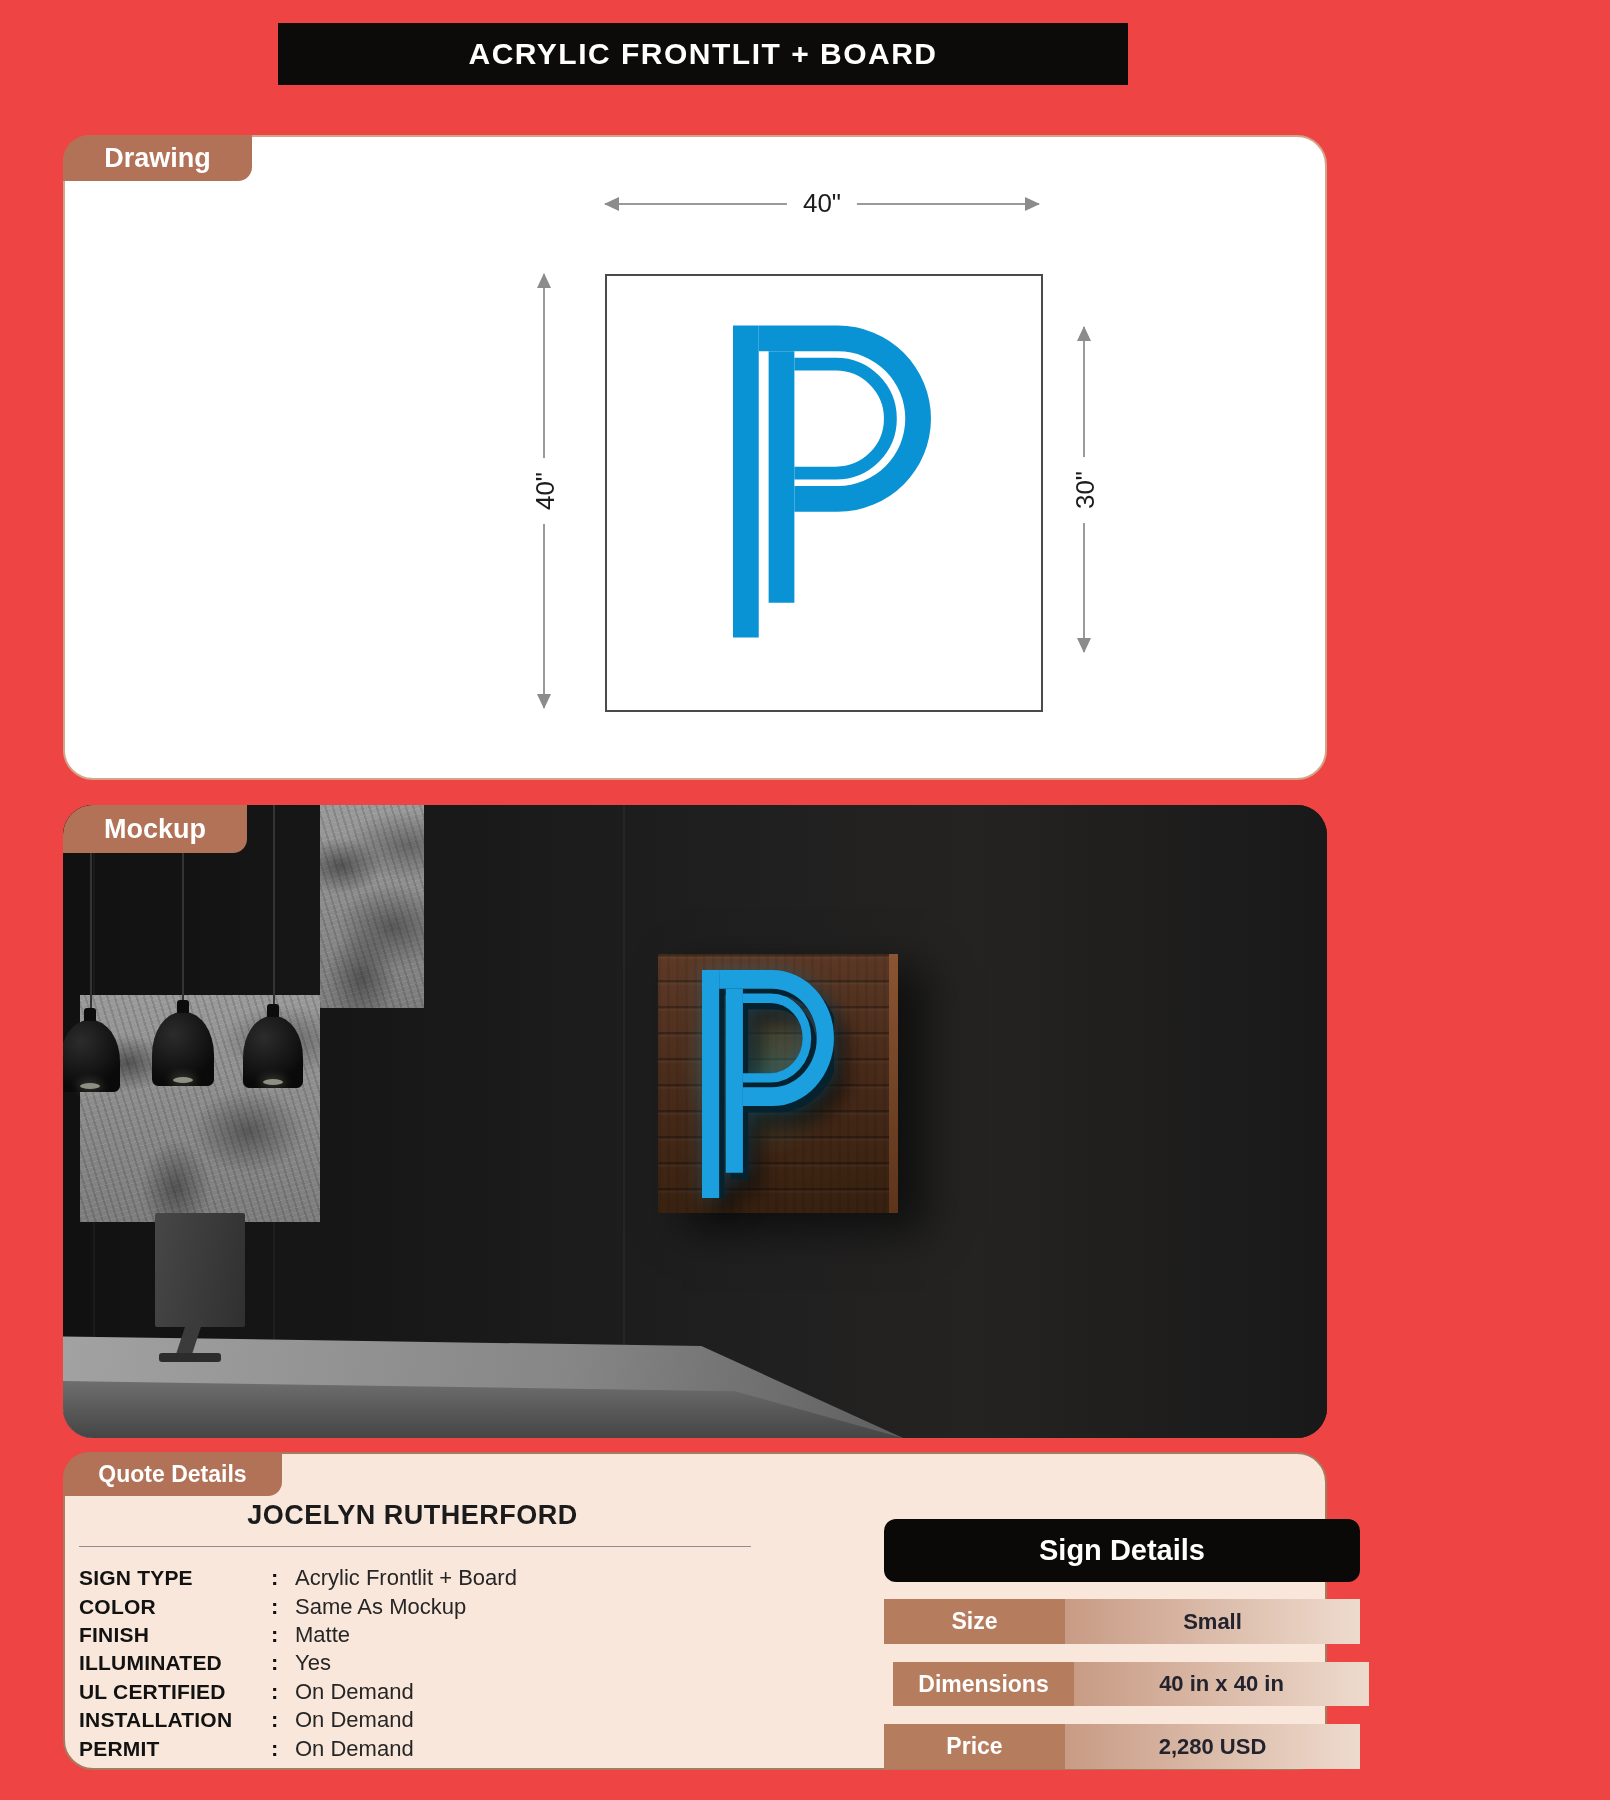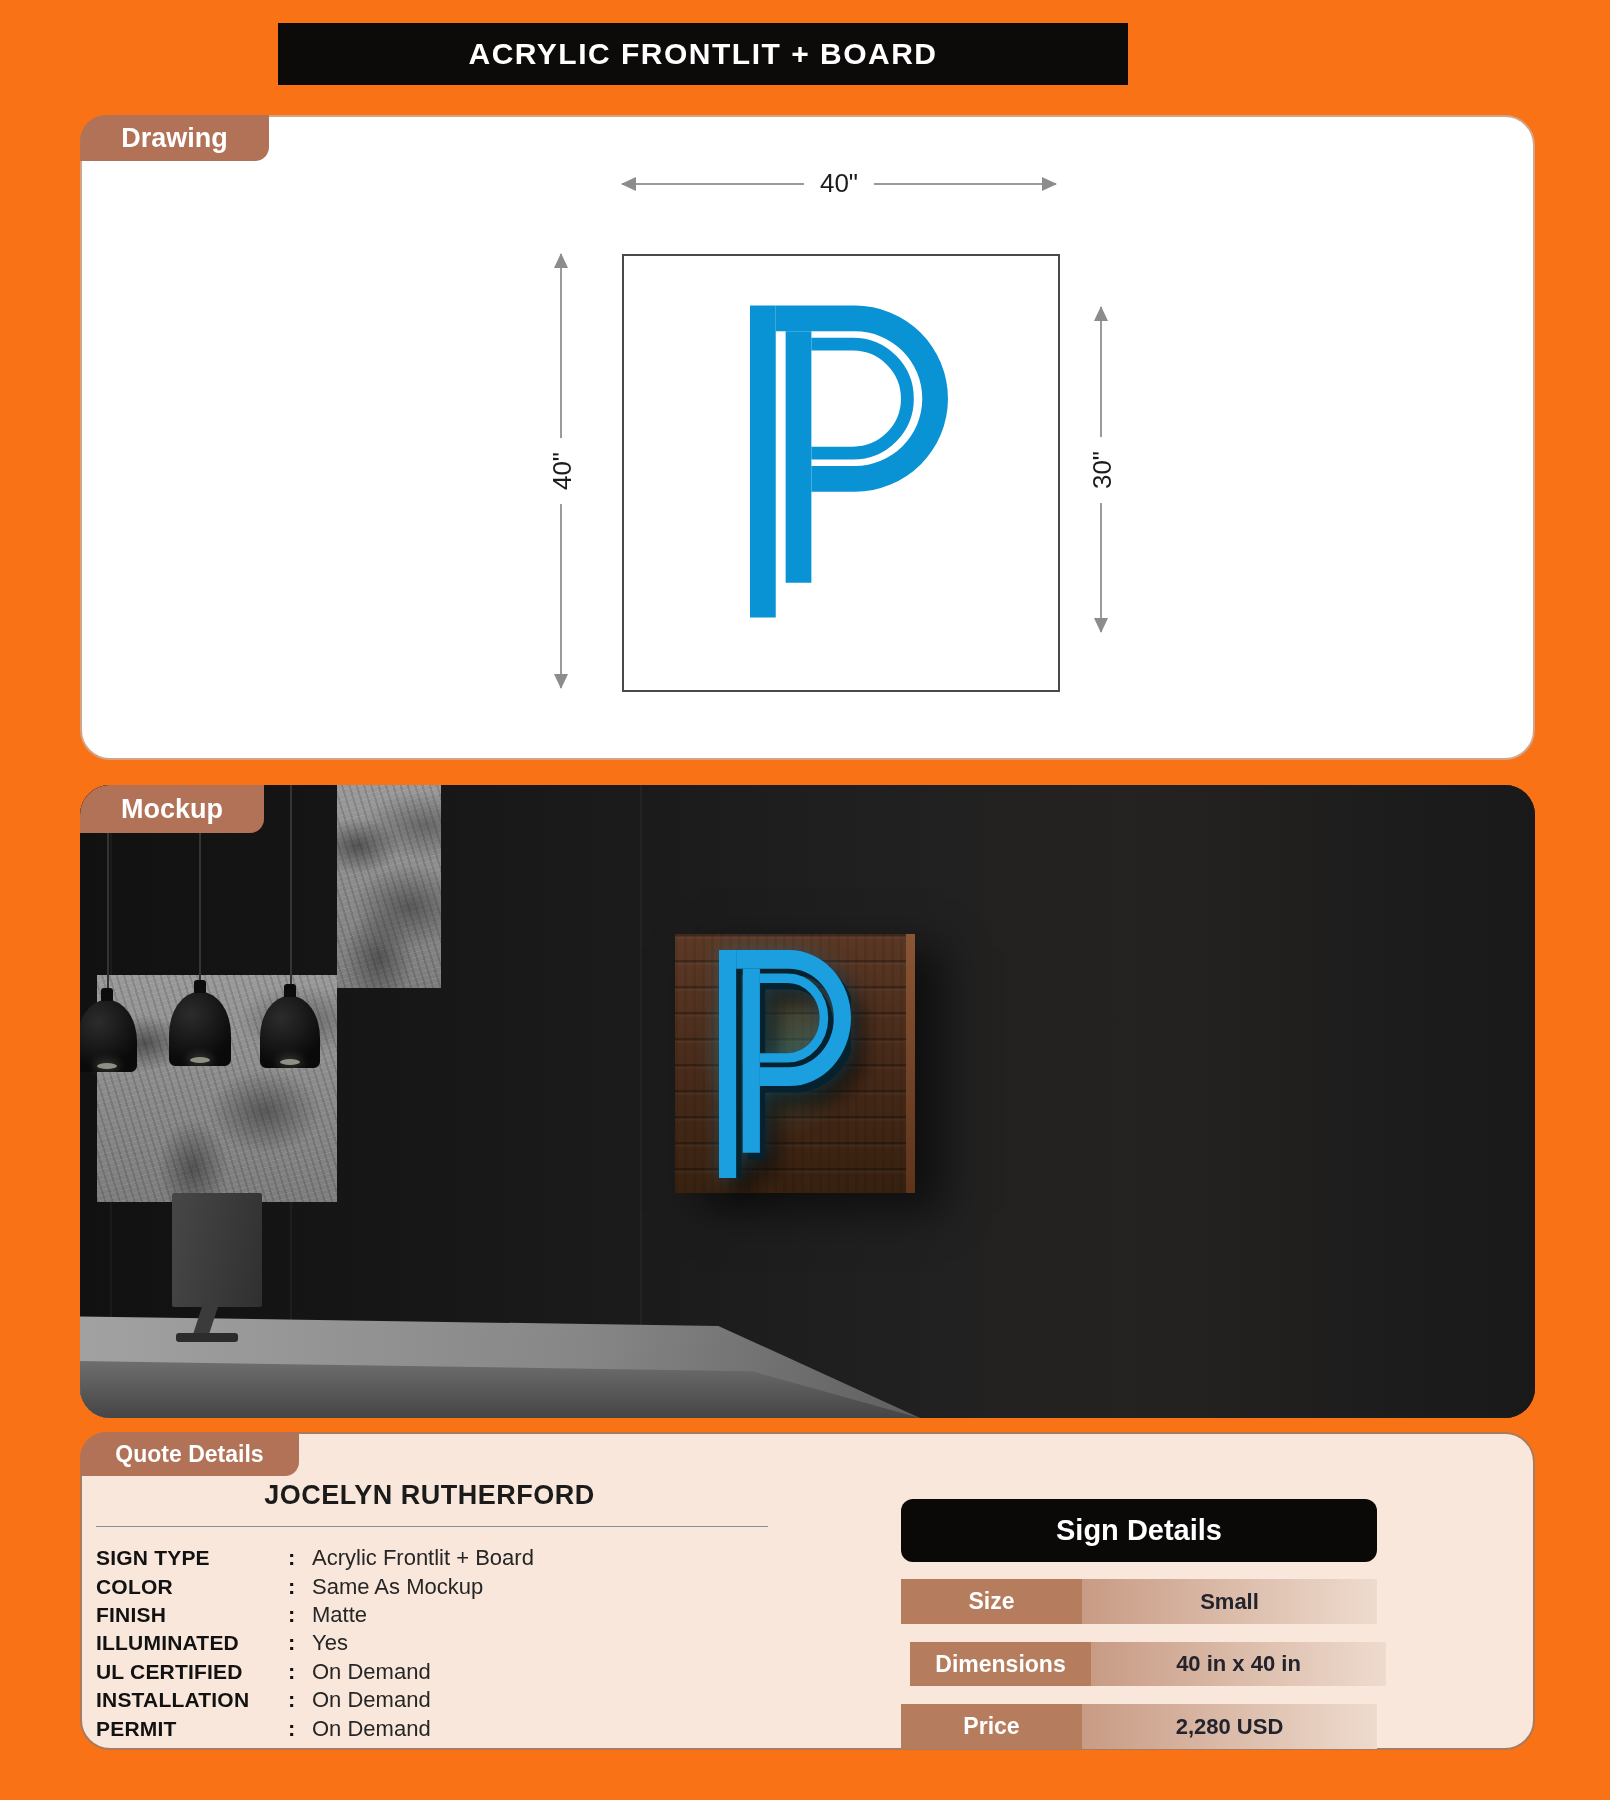--- a/index.html
+++ b/index.html
@@ -1,25 +1,25 @@
 <!DOCTYPE html>
 <html><head>
 <meta charset="utf-8">
 <style>
   html,body{margin:0;padding:0;}
-  #page{position:relative;width:1610px;height:1800px;background:#f97316;
+  #page{position:relative;width:1610px;height:1800px;background:#ef4444;
         font-family:"Liberation Sans",sans-serif;overflow:hidden;}
 
   
   .title-bar{position:absolute;left:278px;top:23px;width:850px;height:62px;background:#0d0a0a;
              color:#fff;display:flex;align-items:center;justify-content:center;
              font-weight:bold;font-size:30px;letter-spacing:1.5px;}
 
   
-  .panel{position:absolute;left:80px;width:1455px;border-radius:30px;box-sizing:border-box;}
+  .panel{position:absolute;left:63px;width:1264px;border-radius:30px;box-sizing:border-box;margin-top:20px;}
   .drawing-panel{top:115px;height:645px;background:#ffffff;border:2px solid #d2a488;}
   .mockup-panel{top:785px;height:633px;background:#161515;overflow:hidden;}
   .quote-panel{top:1432px;height:318px;background:#f9e7db;border:2px solid #a87a5e;}
   .tag{position:absolute;left:-2px;top:-2px;background:#b17257;color:#fff;font-weight:bold;
        display:flex;align-items:center;justify-content:center;border-radius:26px 0 14px 0;z-index:6;}
   .tag.t-drawing{width:189px;height:46px;font-size:27px;}
   .tag.t-mockup{left:0;top:0;width:184px;height:48px;font-size:27px;}
   .tag.t-quote{width:219px;height:44px;font-size:23px;}
 
   

